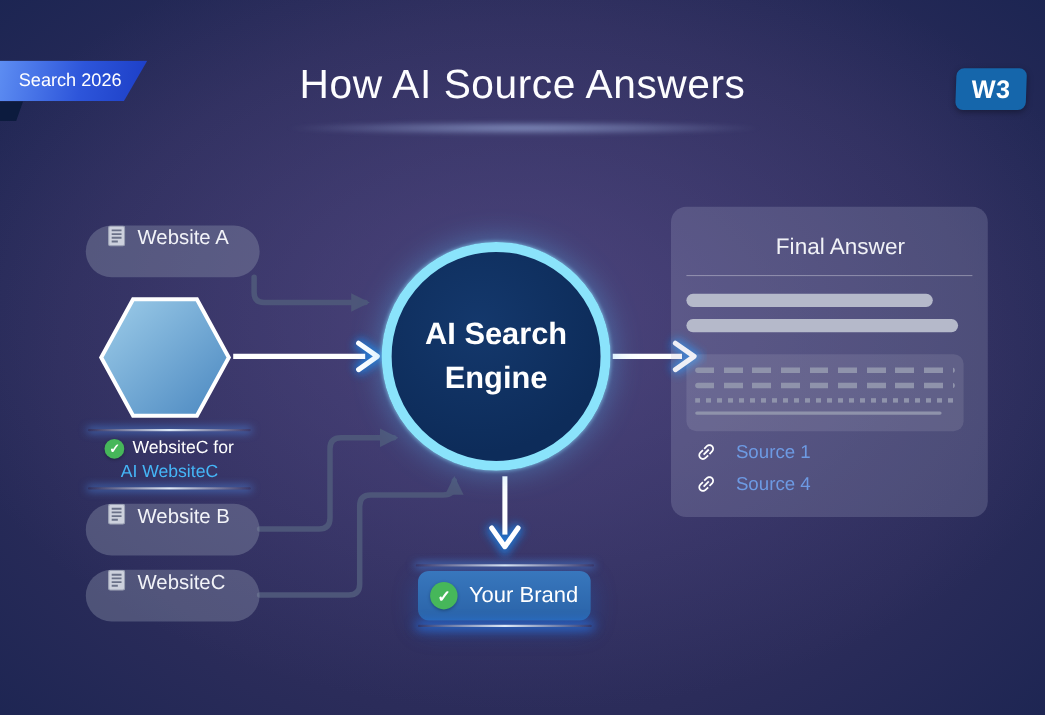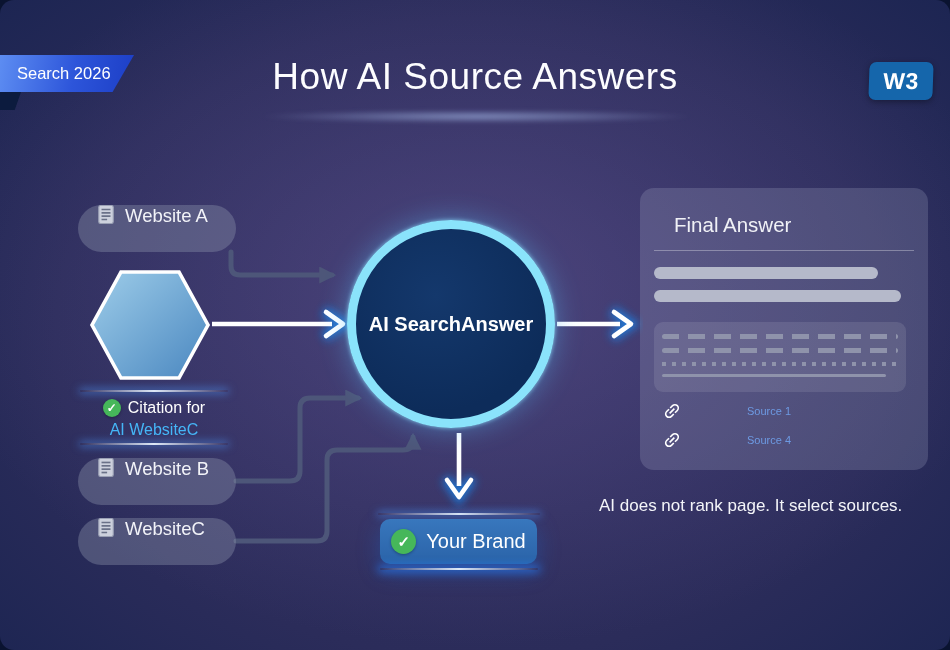--- a/index.html
+++ b/index.html
@@ -2,21 +2,20 @@
 <html><head>
 <meta charset="utf-8">
 <style>
   html,body{margin:0;padding:0;background:#0a1330;}
   *{box-sizing:border-box;font-family:"Liberation Sans", sans-serif;}
   .stage{
     position:relative;width:950px;height:650px;overflow:hidden;
     background:
       radial-gradient(ellipse 760px 500px at 50% 44%, rgba(98,86,150,0.50), rgba(98,86,150,0) 72%),
       radial-gradient(ellipse 1000px 760px at 50% 52%, #373364 0%, #2b2c5a 42%, #182350 72%, #0d1a40 100%);
-    border-radius: 14px;
   }
   
   .title{
     position:absolute;left:0;right:0;top:56px;text-align:center;
     color:#fdfdff;font-size:37px;font-weight:500;letter-spacing:.5px;
   }
   .title-glow{
     position:absolute;left:258px;top:110px;width:436px;height:13px;border-radius:50%;
     background:radial-gradient(closest-side, rgba(185,210,255,.55), rgba(185,210,255,0));
     filter:blur(2px);
@@ -60,22 +59,22 @@
     box-shadow:0 1px 3px rgba(0,0,0,.3);flex:0 0 auto;
   }
   .check.sm{width:18px;height:18px;font-size:12px;font-weight:700;}
   .check.lg{width:25px;height:25px;font-size:15px;font-weight:700;}
   
   .engine{
     position:absolute;left:347px;top:220px;width:208px;height:208px;border-radius:50%;
     background:radial-gradient(circle at 42% 35%, #14386c 0%, #0d2c5a 70%);
     border:9px solid #8ae3fb;
     box-shadow:0 0 28px rgba(86,190,250,.45), 0 0 4px rgba(160,230,255,.8);
-    display:flex;flex-direction:row;align-items:center;justify-content:center;
-    color:#fff;font-weight:700;font-size:20px;line-height:40px;
+    display:flex;flex-direction:column;align-items:center;justify-content:center;
+    color:#fff;font-weight:700;font-size:28px;line-height:40px;
   }
   
   .glowline{
     position:absolute;height:2px;border-radius:2px;
     background:linear-gradient(90deg,rgba(110,165,255,0) 0%,rgba(230,242,255,.95) 50%,rgba(110,165,255,0) 100%);
     box-shadow:0 0 8px 1px rgba(80,155,255,.75);
   }
   .gl1{left:80px;top:390px;width:148px;}
   .gl2{left:80px;top:443px;width:148px;}
   .gl3{left:378px;top:513px;width:162px;}
@@ -83,41 +82,42 @@
   
   .result-btn{
     position:absolute;left:380px;top:519px;width:157px;height:45px;border-radius:10px;
     background:linear-gradient(180deg,#3877bd 0%,#2a63a8 100%);
     display:flex;align-items:center;justify-content:center;gap:10px;
     color:#fff;font-size:20px;
     box-shadow:0 8px 22px rgba(25,110,215,.35);
   }
   
   .card{
-    position:absolute;left:640px;top:188px;width:288px;height:282px;border-radius:14px;
+    position:absolute;left:610px;top:188px;width:288px;height:282px;border-radius:14px;
     background:rgba(176,180,210,0.22);
     padding:0 14px;
+    text-align:center;
   }
   .card-title{margin:25px 0 0 20px;color:#f0f1f6;font-size:20.5px;}
   .card-divider{margin-top:13px;height:1px;background:rgba(255,255,255,.32);}
   .skel-bar{height:12px;border-radius:6px;background:#b5b9ca;}
   .sb1{margin-top:16px;width:224px;}
   .sb2{margin-top:11px;width:247px;}
   .inner-box{
     margin-top:20px;width:252px;height:70px;border-radius:9px;
     background:rgba(255,255,255,0.10);padding:12px 8px 0 8px;
   }
   .dashrow{height:5px;border-radius:3px;margin-bottom:9px;
     background:repeating-linear-gradient(90deg,#8f93ab 0 17px,transparent 17px 26px);}
   .dotrow{height:4px;margin-bottom:8px;
     background:repeating-linear-gradient(90deg,#8f93ab 0 4px,transparent 4px 10px);}
   .solidrow{height:3px;background:#8f93ab;border-radius:2px;width:95%;}
   .source-row{display:flex;align-items:center;gap:17px;margin:9px 0 0 8px;cursor:pointer;}
   .source-row:first-of-type{margin-top:13px;}
-  .source-label{color:#6d9ae3;font-size:11px;margin-left:48px;}
+  .source-label{color:#6d9ae3;font-size:17px;}
   .link-icon{width:20px;height:20px;transform:rotate(-45deg);flex:0 0 auto;}
   
   .caption{position:absolute;left:599px;top:496px;width:330px;color:#f4f5f9;font-size:17px;}
   
   .arrows{position:absolute;left:0;top:0;pointer-events:none;}
 </style>
 </head>
 <body>
 
 <div class="stage">
@@ -203,29 +203,29 @@
       <line x1="3" y1="10" x2="11" y2="10" stroke="#6a7188" stroke-width="1.5"></line>
       <line x1="3" y1="13" x2="8" y2="13" stroke="#6a7188" stroke-width="1.5"></line>
     </svg>
     <span>WebsiteC</span>
   </div>
 
   <div class="glowline gl1"></div>
   <div class="optimized">
     <div class="opt-row">
       <span class="check sm">✓</span>
-      <span>Citation for</span>
+      <span>WebsiteC for</span>
     </div>
     <div class="opt-cite">AI WebsiteC</div>
   </div>
   <div class="glowline gl2"></div>
 
   <div class="engine">
     <div>AI Search</div>
-    <div>Answer</div>
+    <div>Engine</div>
   </div>
 
   <div class="glowline gl3"></div>
   <div class="result-btn">
     <span class="check lg">✓</span>
     <span>Your Brand</span>
   </div>
   <div class="glowline gl4"></div>
 
   <div class="card">
@@ -246,15 +246,14 @@
       <span class="source-label">Source 1</span>
     </div>
     <div class="source-row">
       <svg class="link-icon" viewBox="0 0 24 24">
         <path fill="#ffffff" d="M3.9,12c0-1.71,1.39-3.1,3.1-3.1h4V7H7c-2.76,0-5,2.24-5,5s2.24,5,5,5h4v-1.9H7C5.29,15.1,3.9,13.71,3.9,12z M8,13h8v-2H8V13z M17,7h-4v1.9h4c1.71,0,3.1,1.39,3.1,3.1s-1.39,3.1-3.1,3.1h-4V17h4c2.76,0,5-2.24,5-5S19.76,7,17,7z"></path>
       </svg>
       <span class="source-label">Source 4</span>
     </div>
   </div>
 
-  <div class="caption">AI does not rank page. It select sources.</div>
 
 </div>
 
 </body></html>

